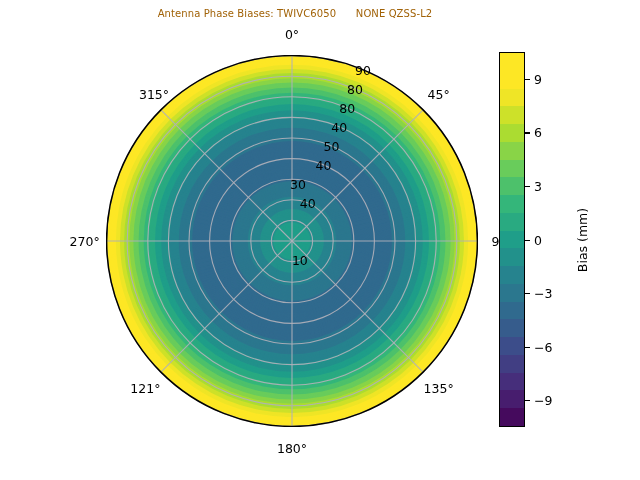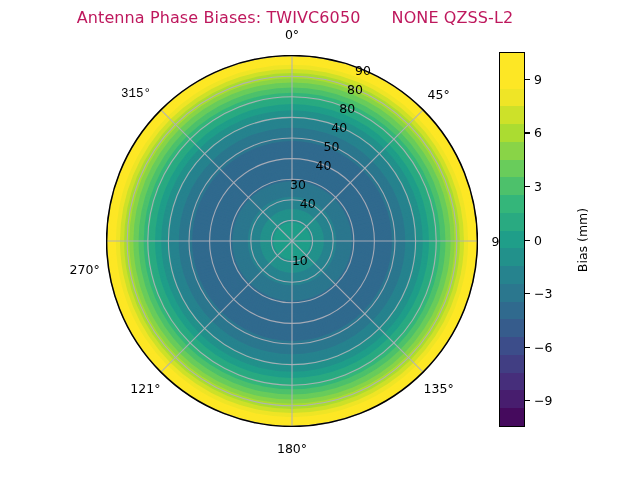--- a/index.html
+++ b/index.html
@@ -9,22 +9,22 @@
     font-family:"DejaVu Sans", sans-serif;
     overflow:hidden;
     position:relative;
   }
   #figure{position:absolute;left:0;top:0;width:640px;height:480px;}
 
   .title{
     position:absolute;
     left:0;top:8px;width:590px;
     text-align:center;
-    font-size:16px;
-    color:#be185d;
+    font-size:10px;
+    color:#a16207;
     white-space:pre;
     letter-spacing:0.1px;
   }
 
   
   #polar-wrap{
     position:absolute;
     left:106px;top:55px;
     width:372px;height:372px;
   }
@@ -281,22 +281,22 @@
       </svg>
   </div>
 
   <div id="ang-labels">
       <div class="ang-label" style="left: 292px; top: 33.6px; transform: translate(-50%, -50%);">0°</div>
       <div class="ang-label" style="left: 438.654px; top: 94.3461px; transform: translate(-50%, -50%);">45°</div>
       <div class="ang-label" style="left: 499.4px; top: 241px; transform: translate(-50%, -50%);">90</div>
       <div class="ang-label" style="left: 438.654px; top: 387.654px; transform: translate(-50%, -50%);">135°</div>
       <div class="ang-label" style="left: 292px; top: 448.4px; transform: translate(-50%, -50%);">180°</div>
       <div class="ang-label" style="left: 145.346px; top: 387.654px; transform: translate(-50%, -50%);">121°</div>
-      <div class="ang-label" style="left: 84.6px; top: 241px; transform: translate(-50%, -50%); margin-top: 28px;">270°</div>
-      <div class="ang-label" style="left: 136px; top: 94.3461px; transform: translate(-50%, -50%); font-family: Liberation Mono, monospace;">315°</div>
+      <div class="ang-label" style="left: 84.6px; top: 241px; transform: translate(-50%, -50%);">270°</div>
+      <div class="ang-label" style="left: 154px; top: 94.3461px; transform: translate(-50%, -50%);">315°</div>
     </div>
   <div id="rad-labels">
       <div class="rad-label" style="left: 299.883px; top: 221.968px; margin-top: 38px;">10</div>
       <div class="rad-label" style="left: 307.767px; top: 202.936px;">40</div>
       <div class="rad-label" style="left: 298px; top: 183.904px;">30</div>
       <div class="rad-label" style="left: 323.533px; top: 164.872px;">40</div>
       <div class="rad-label" style="left: 331.416px; top: 145.84px;">50</div>
       <div class="rad-label" style="left: 339.3px; top: 126.808px;">40</div>
       <div class="rad-label" style="left: 347.183px; top: 107.777px;">80</div>
       <div class="rad-label" style="left: 355.066px; top: 88.7447px;">80</div>

